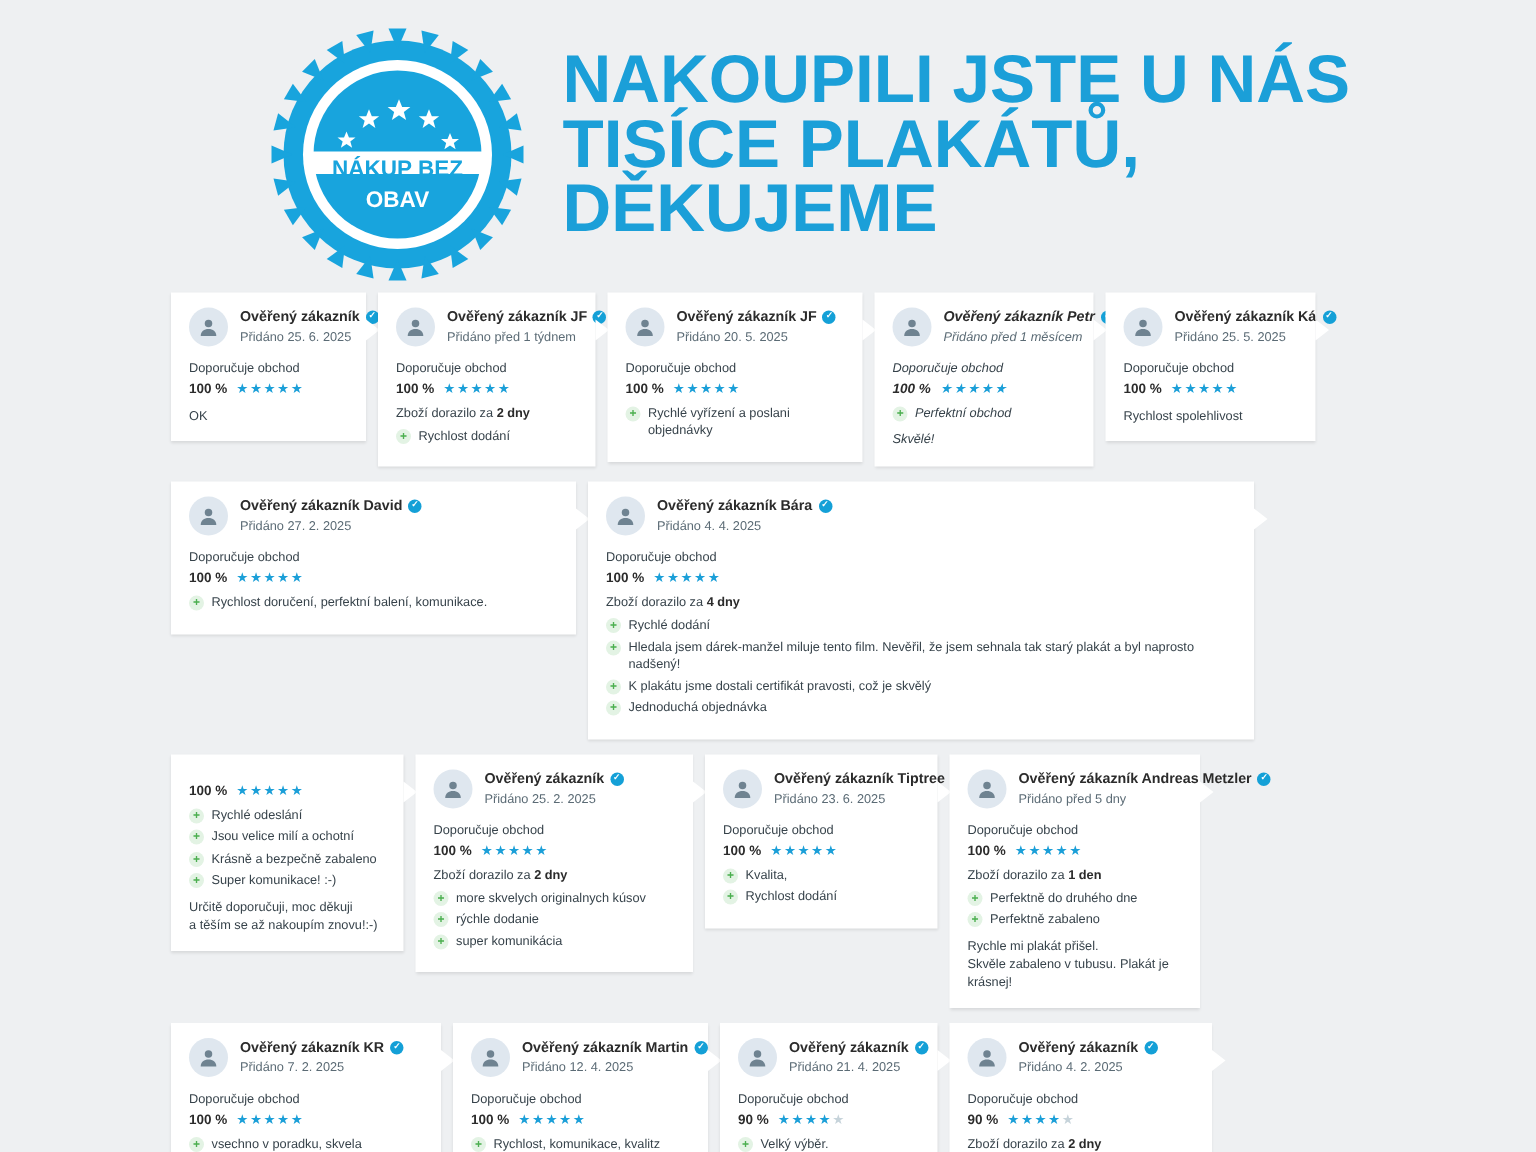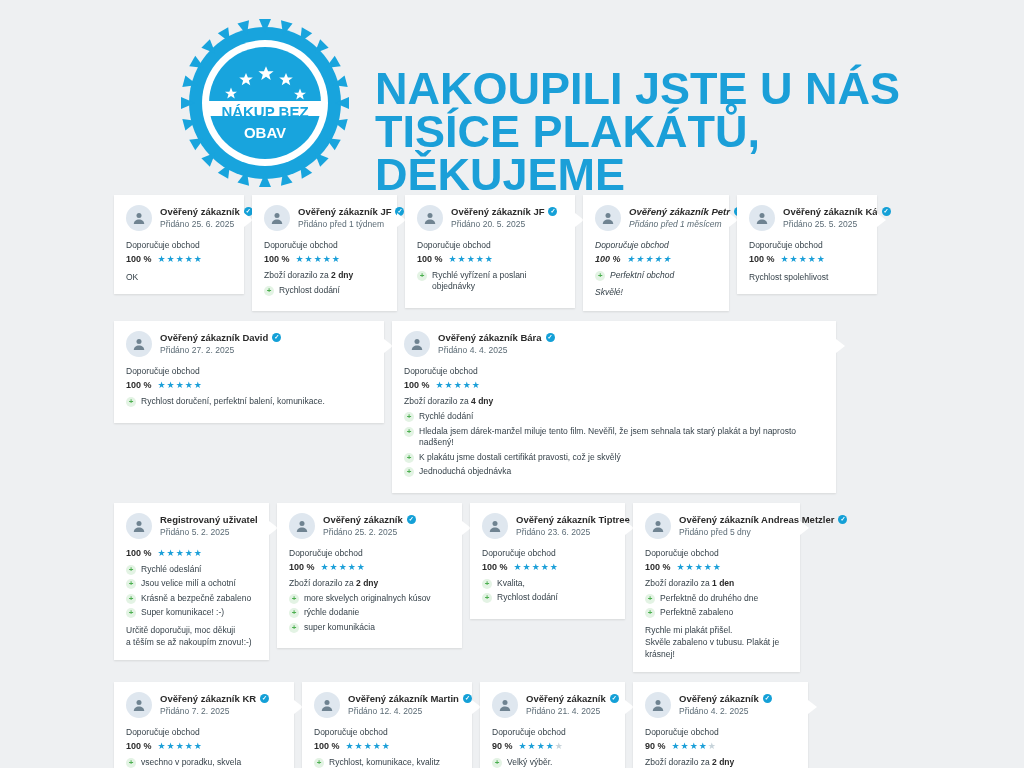--- a/index.html
+++ b/index.html
@@ -36,21 +36,20 @@
   }
   .badge-svg { display:block; }
   .headline {
     position: absolute;
     left: 375px;
     top: 32px;
     color: #1b9fd8;
     font-weight: bold;
     line-height: 0.95;
     letter-spacing: 0px;
-    margin-top: 36px;
   }
   .headline .l1 { font-size: 45px; display:block; }
   .headline .l2 { font-size: 45px; display:block; }
   .headline .l3 { font-size: 45px; display:block; }
 
   
   .rows {
     position: relative;
     padding: 0 0 0 0;
   }
@@ -479,34 +478,20 @@
               <div class="pro">
                 <span class="plus">+</span>
                 <span>Jednoduchá objednávka</span>
               </div>
             </div>
           </div>
         </div>
       </div>
       <div class="row">
         <div class="card" style="width: 155px;">
-          <div class="card-head">
-            <span class="avatar">
-              <svg width="14" height="14" viewBox="0 0 14 14">
-                <circle cx="7" cy="4.6" r="2.5" fill="#6f8391"></circle>
-                <path d="M1.8 13c0-2.9 2.3-4.6 5.2-4.6S12.2 10.1 12.2 13z" fill="#6f8391"></path>
-              </svg>
-            </span>
-            <span class="who">
-              <span class="name-line">
-                <span>Registrovaný uživatel</span>
-              </span>
-              <span class="date">Přidáno 5. 2. 2025</span>
-            </span>
-          </div>
           <div class="body">
             <div class="score-line">
               <span class="score">100 %</span>
               <span class="stars">★★★★★</span>
             </div>
             <div class="pros">
               <div class="pro">
                 <span class="plus">+</span>
                 <span>Rychlé odeslání</span>
               </div>

